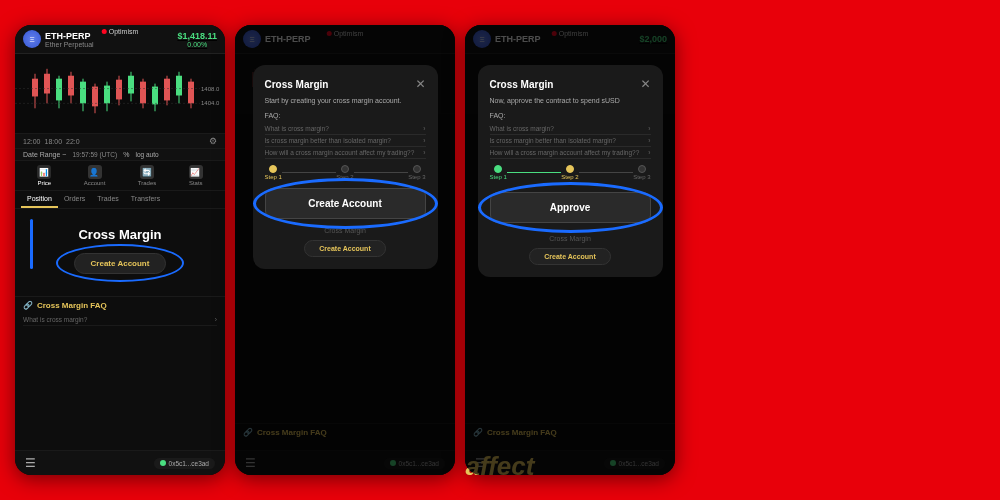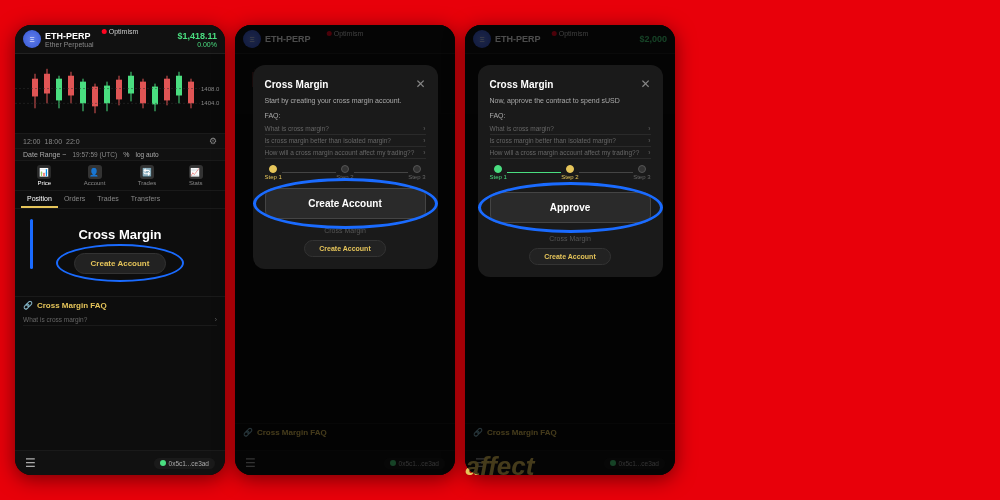--- a/index.html
+++ b/index.html
@@ -75,21 +75,22 @@
     .ticker-name {
       color: white;
       font-size: 9px;
       font-weight: 600;
     }
     .ticker-sub {
       color: #888;
       font-size: 7px;
     }
     .top-bar-right {
-      text-align: right;
+      text-align: center;
+      text-decoration: underline;
     }
     .price-value {
       color: #4ade80;
       font-size: 9px;
       font-weight: 600;
     }
     .price-change {
       color: #4ade80;
       font-size: 7px;
     }

